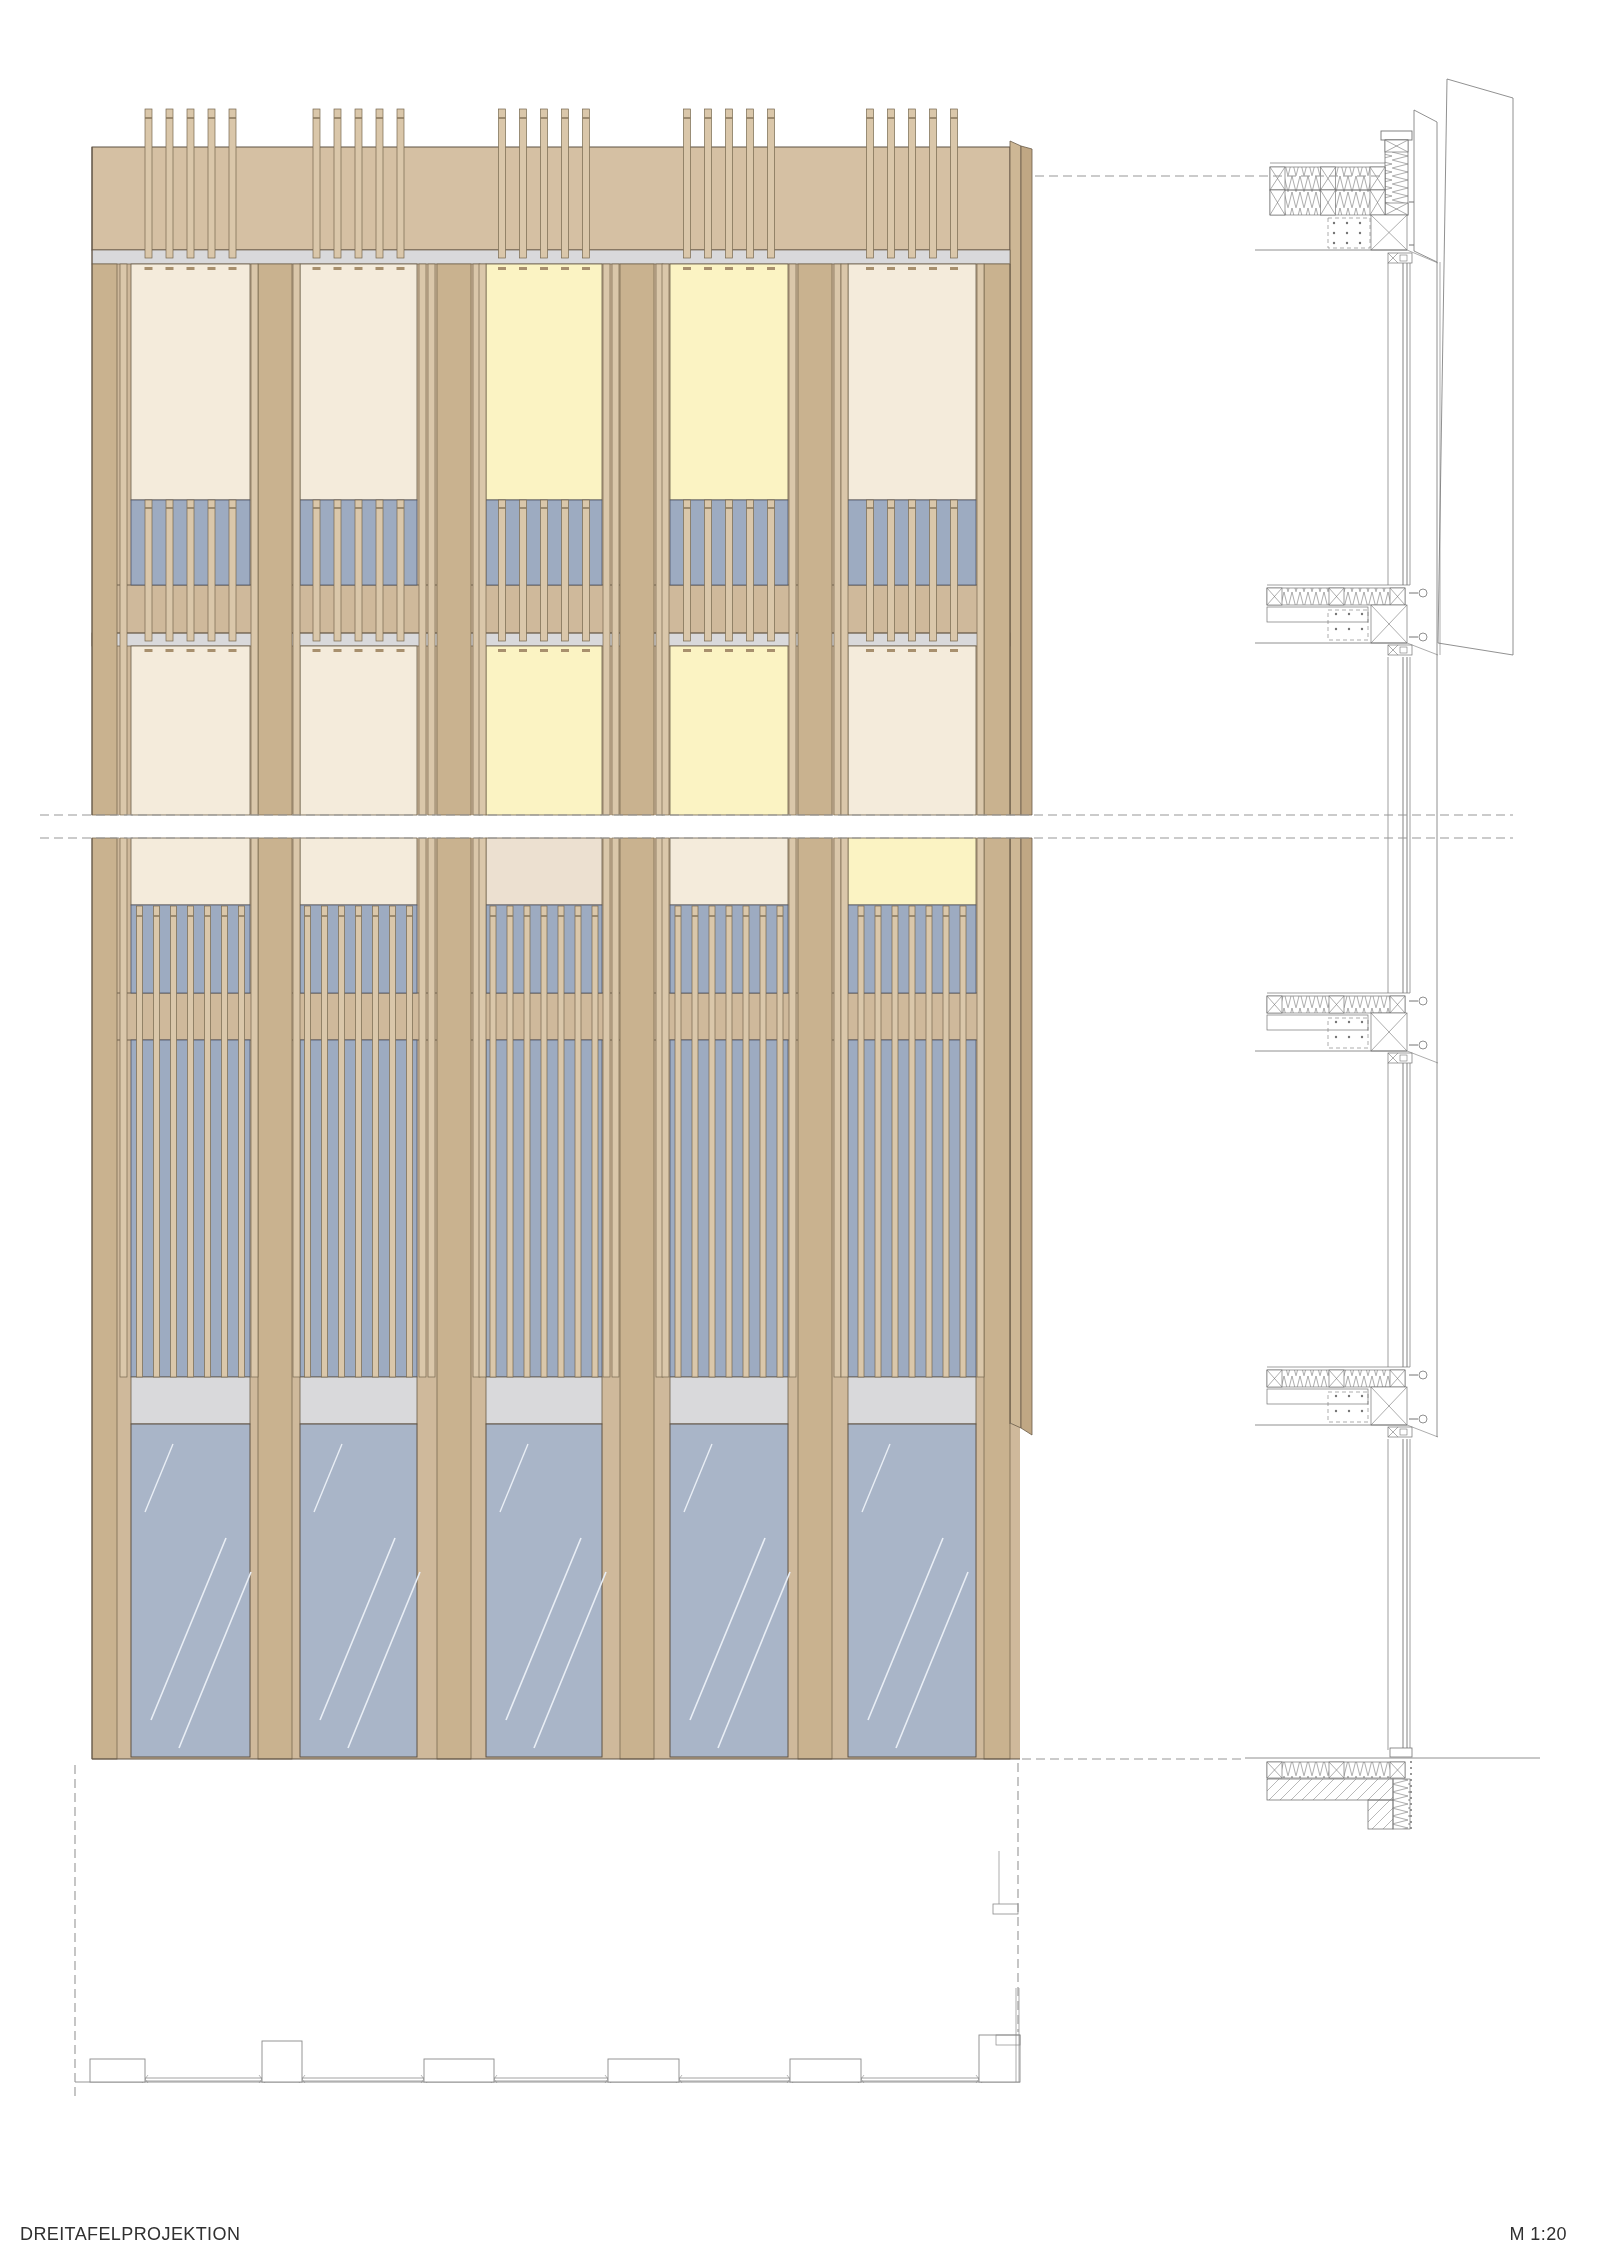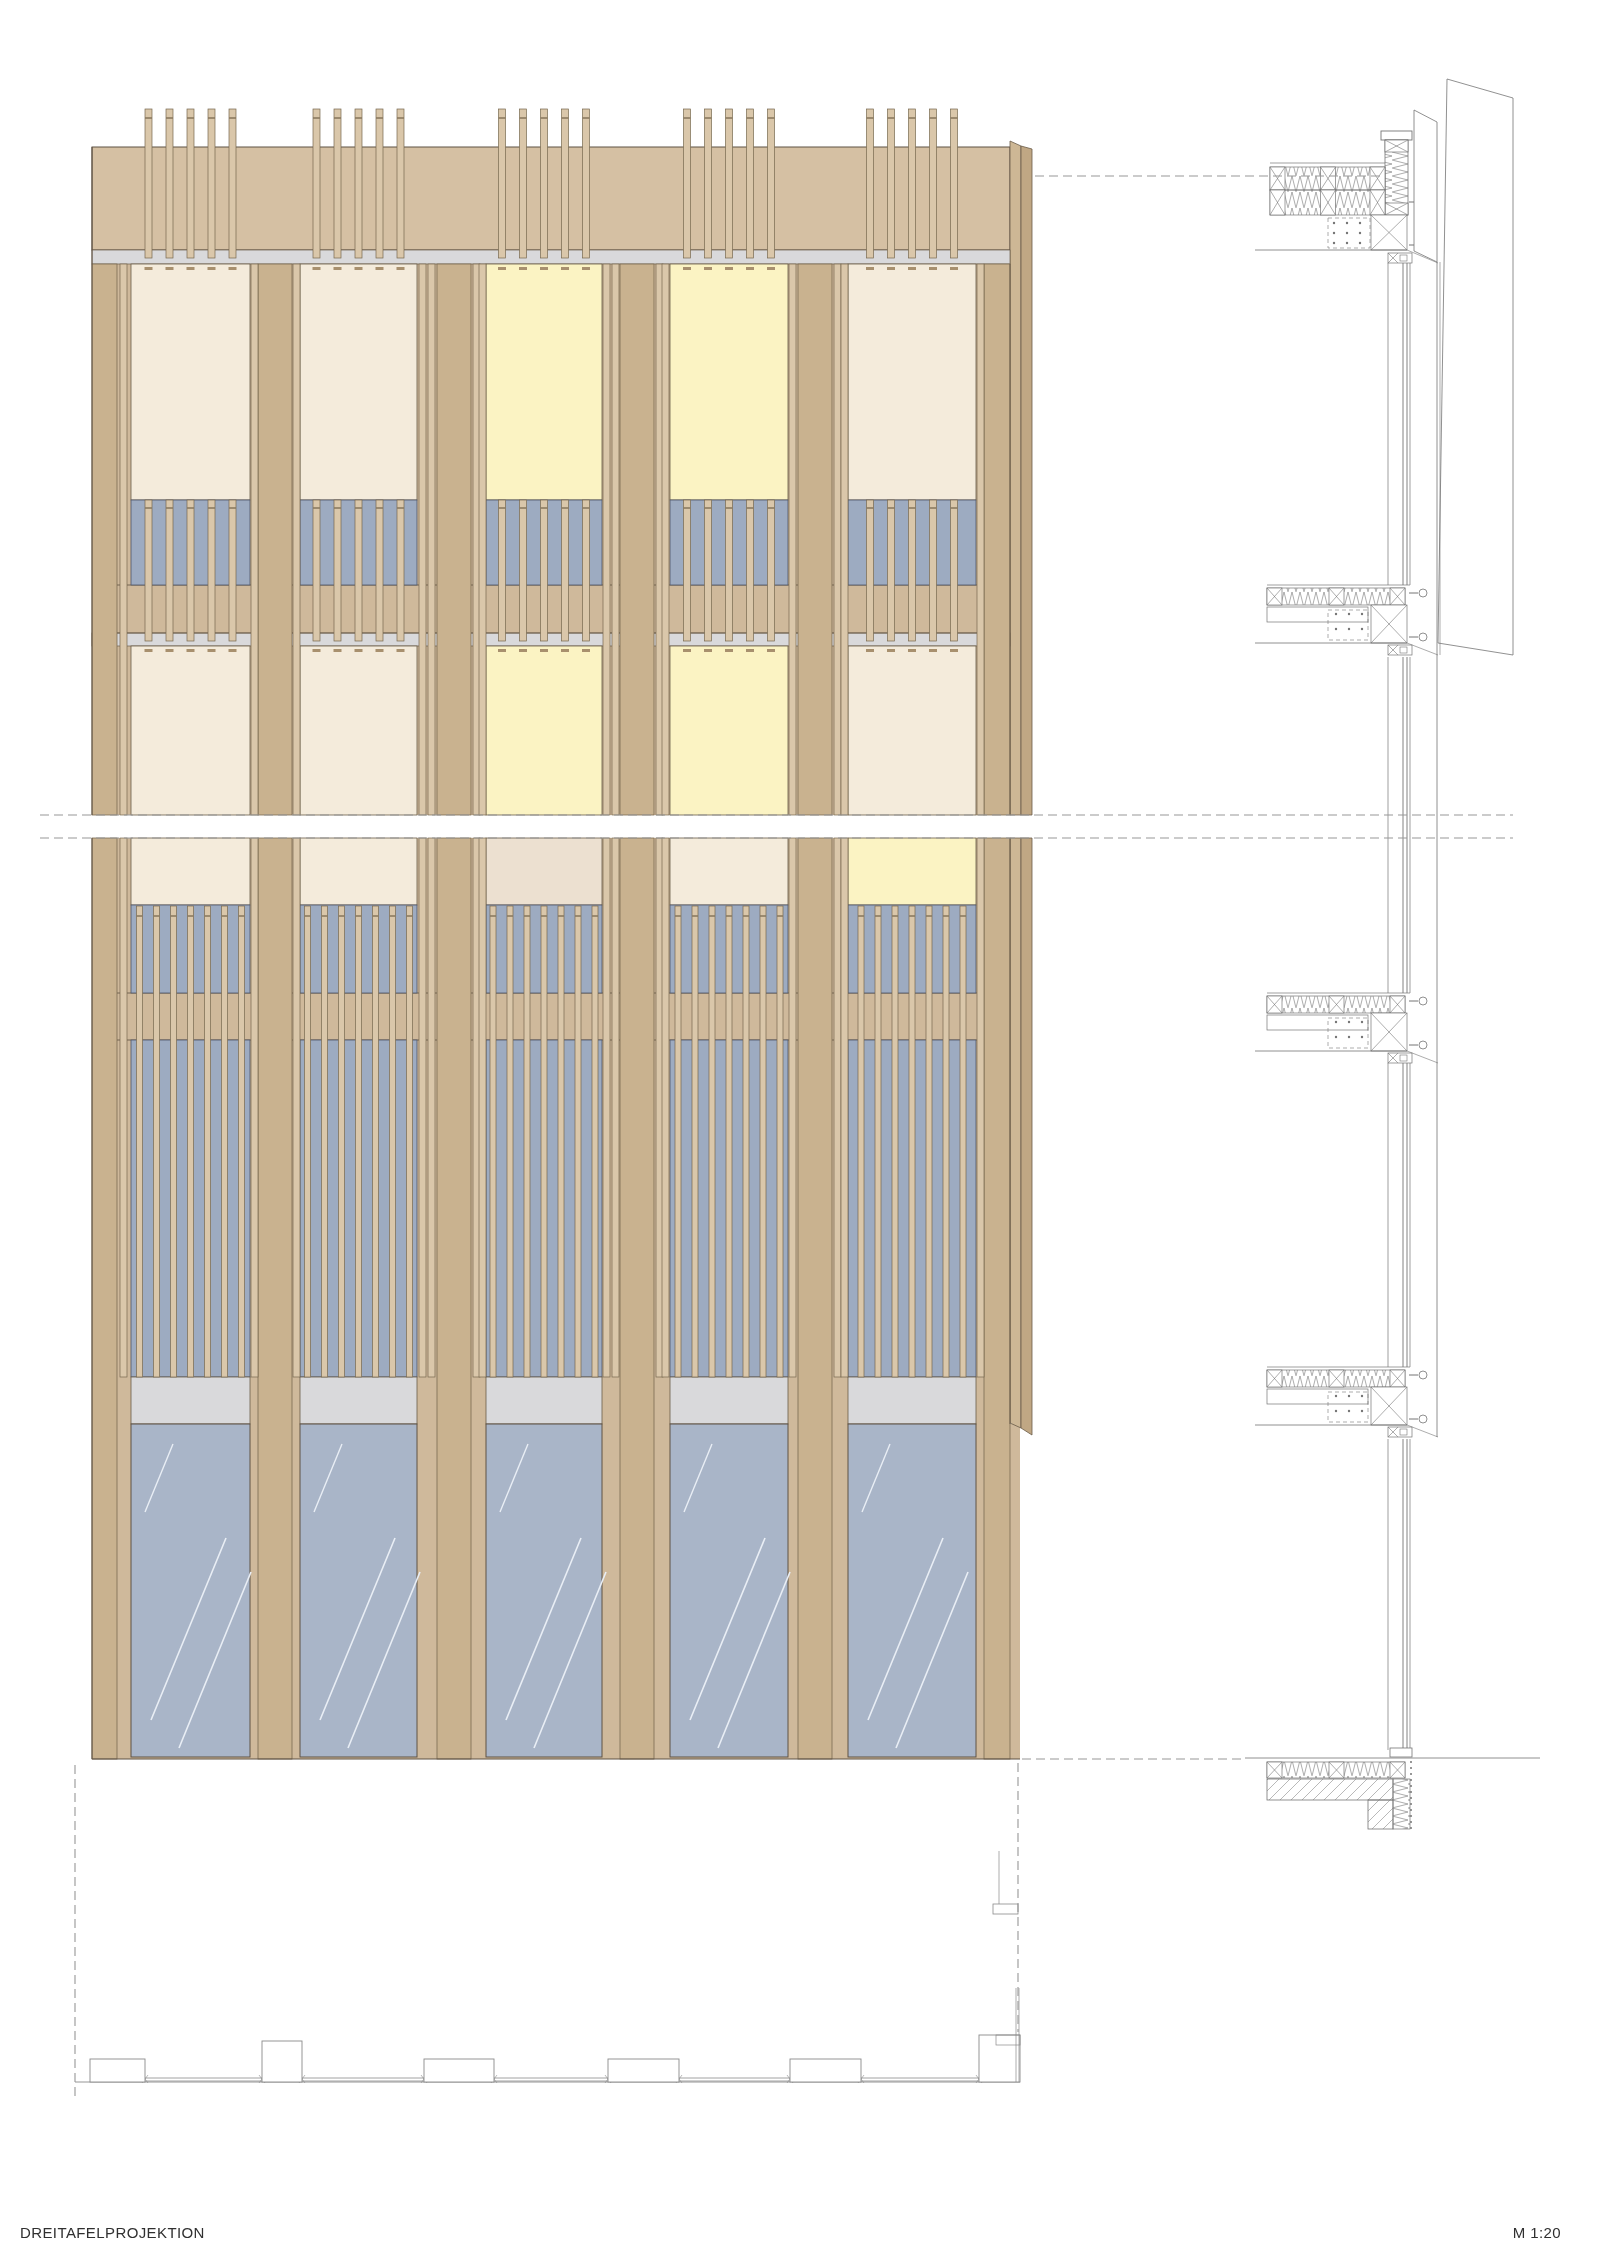--- a/index.html
+++ b/index.html
@@ -1,21 +1,21 @@
 <!DOCTYPE html>
 <html><head>
 <meta charset="utf-8">
 <style>
   html,body{margin:0;padding:0;background:#ffffff;}
   .page{position:relative;width:1600px;height:2262px;background:#ffffff;overflow:hidden;
         font-family:"Liberation Sans", sans-serif;}
   svg{position:absolute;left:0;top:0;}
-  .caption{position:absolute;font-size:15px;color:#303030;letter-spacing:.4px;}
+  .caption{position:absolute;font-size:18px;color:#303030;letter-spacing:.4px;}
   .caption.left{left:20px;top:2224px;}
-  .caption.right{right:39px;top:2224px;}
+  .caption.right{right:33px;top:2224px;}
 </style>
 </head>
 <body>
 
 <div class="page">
   <svg id="drw" width="1600" height="2262" viewBox="0 0 1600 2262">
       <defs>
         <pattern id="insul" width="8" height="16" patternUnits="userSpaceOnUse">
           <path d="M0,16 L4,0 L8,16" fill="none" stroke="#8a8a8a" stroke-width="0.7"></path>
         </pattern>

